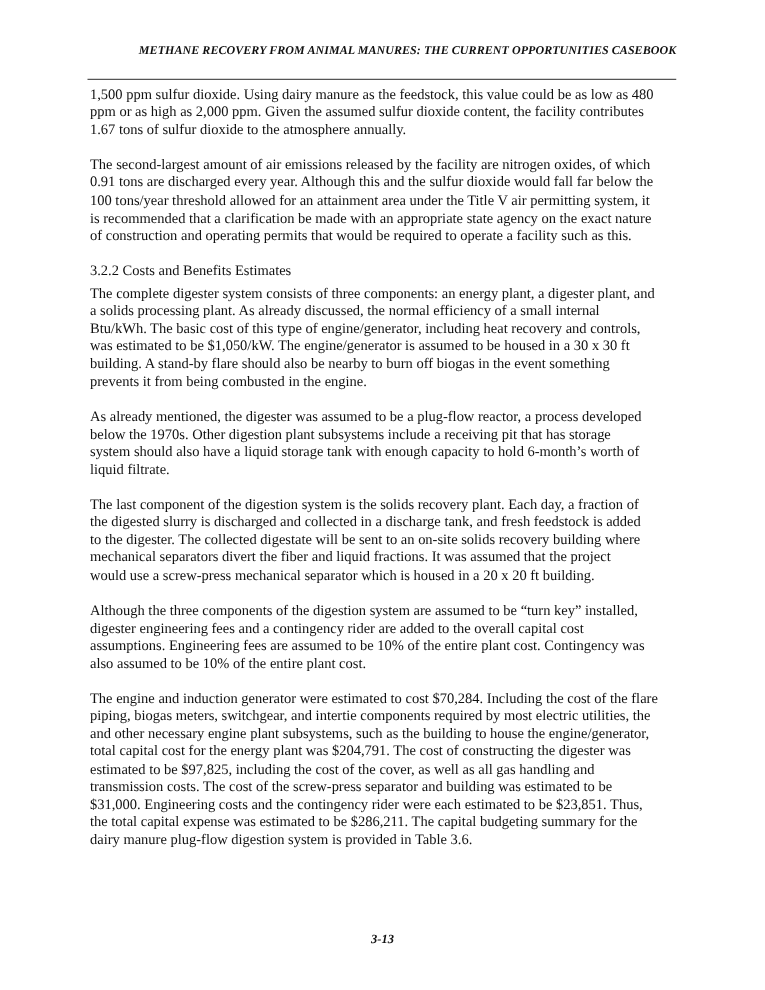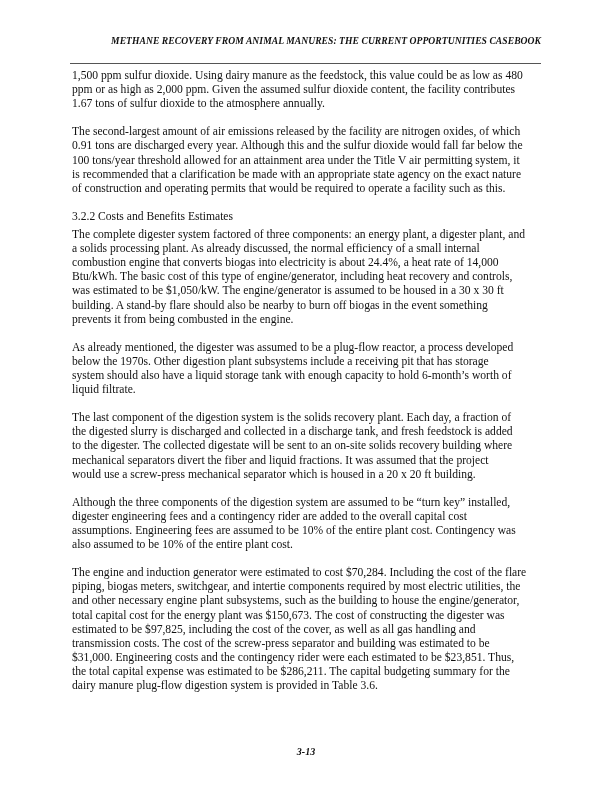--- a/index.html
+++ b/index.html
@@ -81,23 +81,22 @@
         <span class="line">The second-largest amount of air emissions released by the facility are nitrogen oxides, of which</span>
         <span class="line">0.91 tons are discharged every year. Although this and the sulfur dioxide would fall far below the</span>
         <span class="line">100 tons/year threshold allowed for an attainment area under the Title V air permitting system, it</span>
         <span class="line">is recommended that a clarification be made with an appropriate state agency on the exact nature</span>
         <span class="line">of construction and operating permits that would be required to operate a facility such as this.</span>
       </p>
     </div>
   <h3>3.2.2 Costs and Benefits Estimates</h3>
   <div id="after-heading">
       <p>
-        <span class="line">The complete digester system factored of three components: an energy plant, a digester plant, and</span>
+        <span class="line">The complete digester system consists of three components: an energy plant, a digester plant, and</span>
         <span class="line">a solids processing plant. As already discussed, the normal efficiency of a small internal</span>
-        <span class="line">combustion engine that converts biogas into electricity is about 24.4%, a heat rate of 14,000</span>
         <span class="line">Btu/kWh. The basic cost of this type of engine/generator, including heat recovery and controls,</span>
         <span class="line">was estimated to be $1,050/kW. The engine/generator is assumed to be housed in a 30 x 30 ft</span>
         <span class="line">building. A stand-by flare should also be nearby to burn off biogas in the event something</span>
         <span class="line">prevents it from being combusted in the engine.</span>
       </p>
       <p>
         <span class="line">As already mentioned, the digester was assumed to be a plug-flow reactor, a process developed</span>
         <span class="line">below the 1970s. Other digestion plant subsystems include a receiving pit that has storage</span>
         <span class="line">system should also have a liquid storage tank with enough capacity to hold 6-month’s worth of</span>
         <span class="line">liquid filtrate.</span>
@@ -112,21 +111,21 @@
       <p>
         <span class="line">Although the three components of the digestion system are assumed to be “turn key” installed,</span>
         <span class="line">digester engineering fees and a contingency rider are added to the overall capital cost</span>
         <span class="line">assumptions. Engineering fees are assumed to be 10% of the entire plant cost. Contingency was</span>
         <span class="line">also assumed to be 10% of the entire plant cost.</span>
       </p>
       <p>
         <span class="line">The engine and induction generator were estimated to cost $70,284. Including the cost of the flare</span>
         <span class="line">piping, biogas meters, switchgear, and intertie components required by most electric utilities, the</span>
         <span class="line">and other necessary engine plant subsystems, such as the building to house the engine/generator,</span>
-        <span class="line">total capital cost for the energy plant was $150,673. The cost of constructing the digester was</span>
+        <span class="line">total capital cost for the energy plant was $204,791. The cost of constructing the digester was</span>
         <span class="line">estimated to be $97,825, including the cost of the cover, as well as all gas handling and</span>
         <span class="line">transmission costs. The cost of the screw-press separator and building was estimated to be</span>
         <span class="line">$31,000. Engineering costs and the contingency rider were each estimated to be $23,851. Thus,</span>
         <span class="line">the total capital expense was estimated to be $286,211. The capital budgeting summary for the</span>
         <span class="line">dairy manure plug-flow digestion system is provided in Table 3.6.</span>
       </p>
     </div>
 </div>
 
 <div class="page-number">3-13</div>

